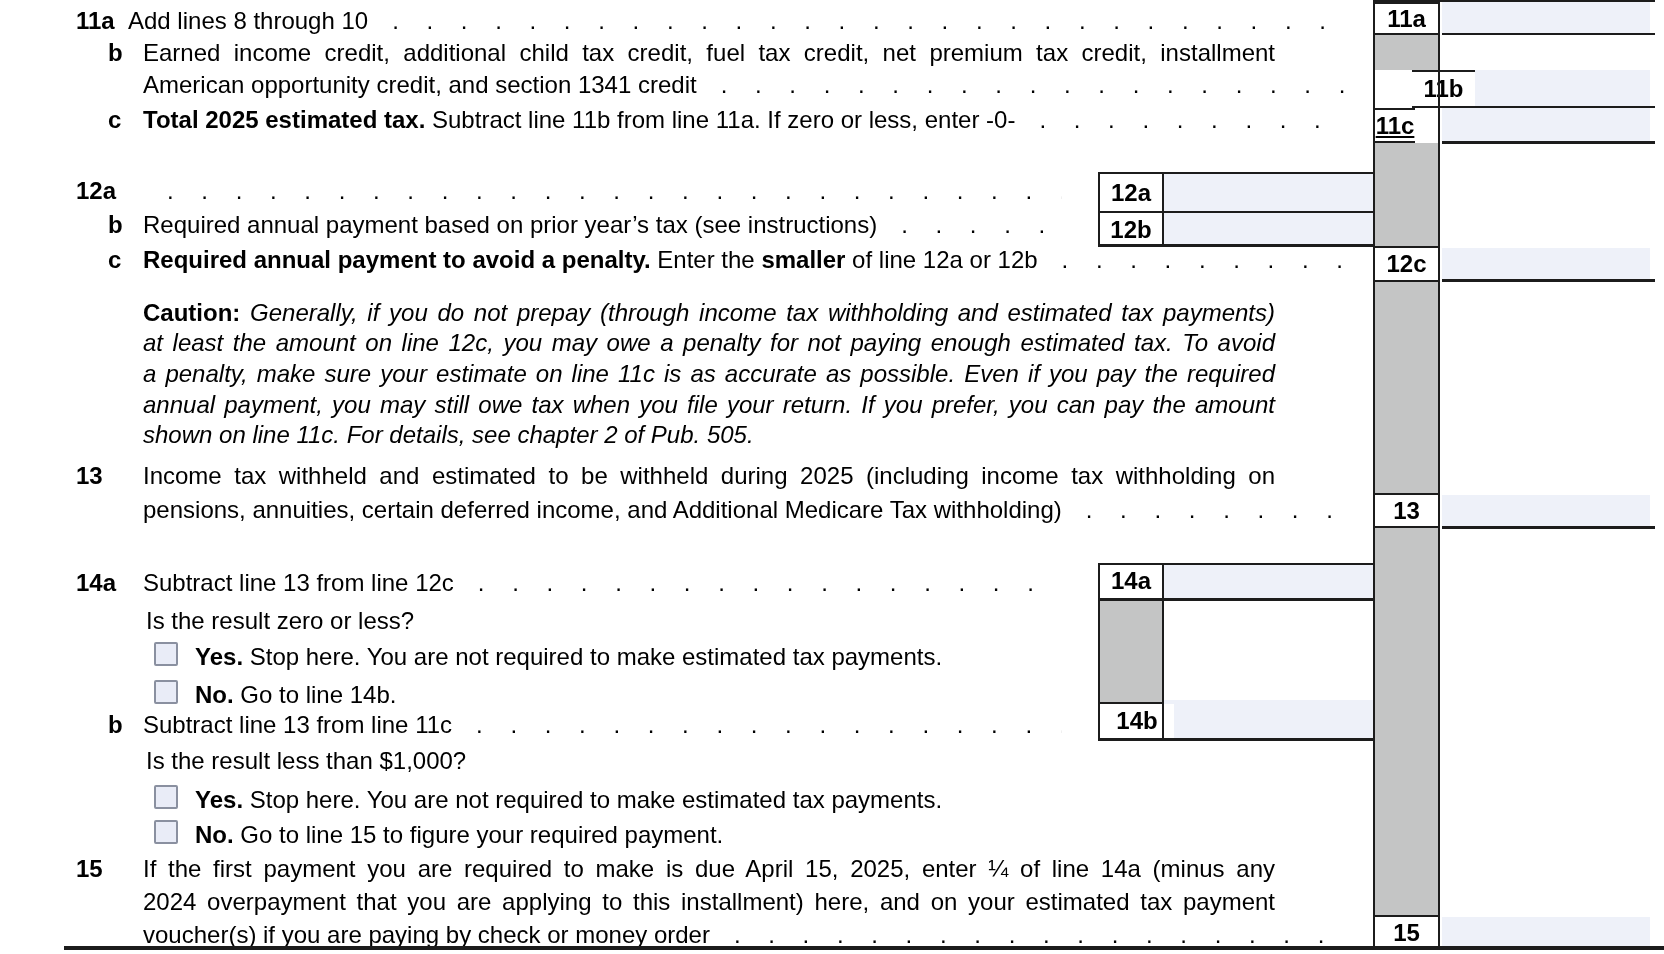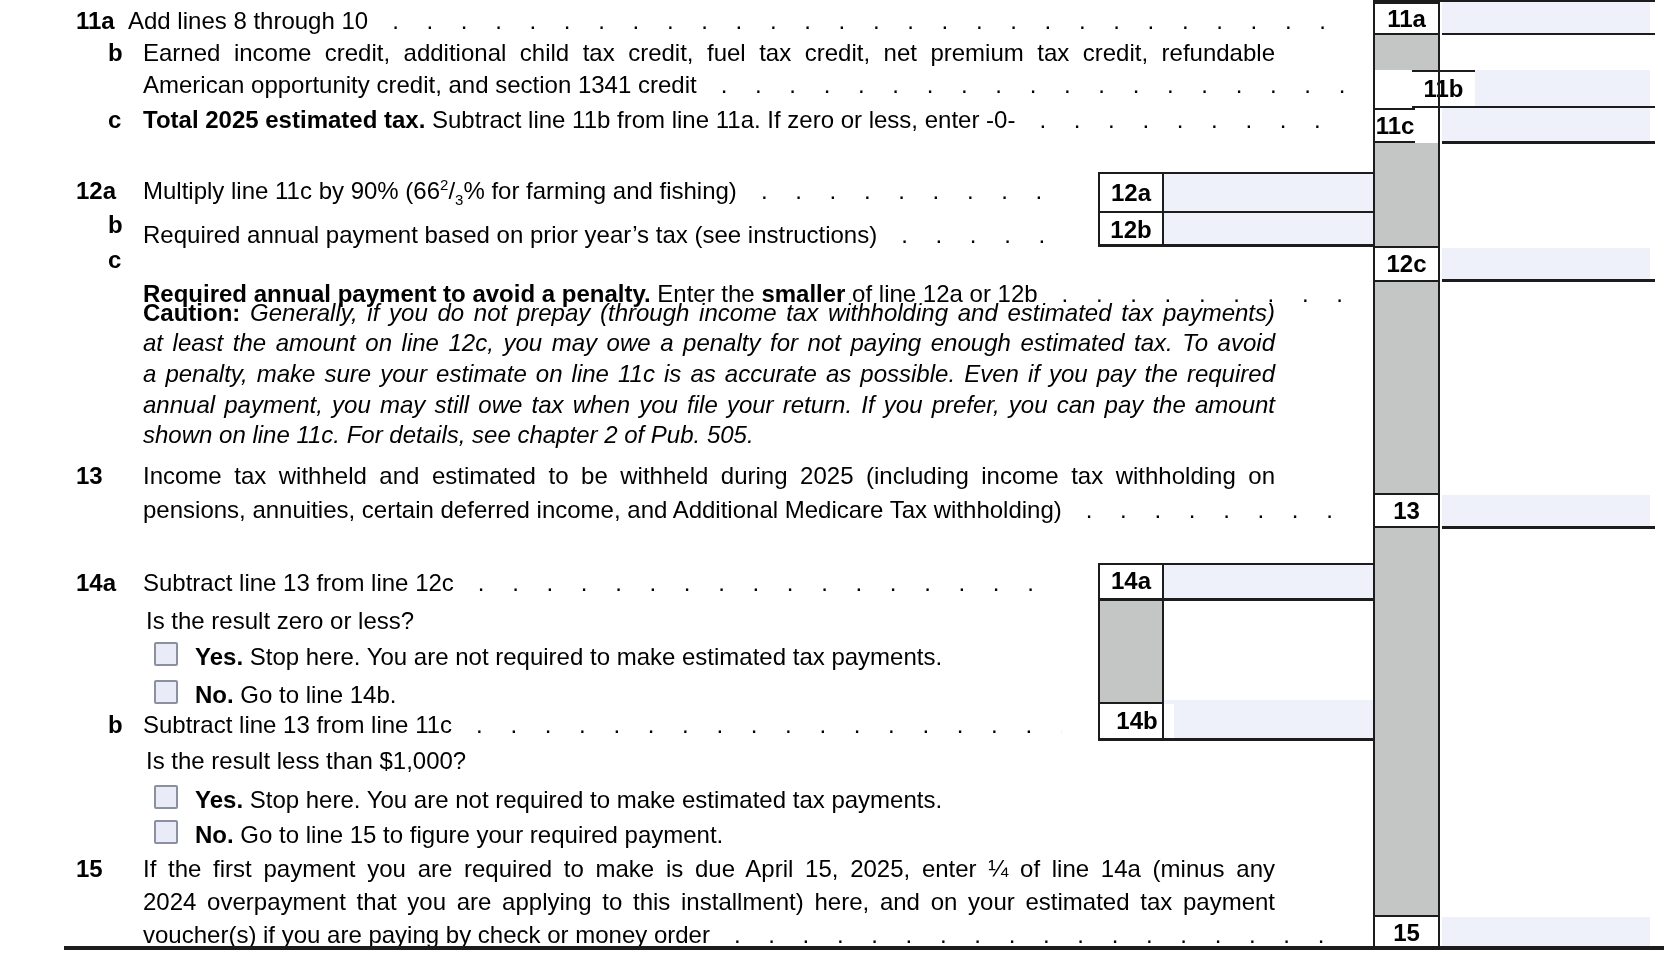--- a/index.html
+++ b/index.html
@@ -37,42 +37,41 @@
   <div class="num" style="left:76px;top:463px;">13</div>
   <div class="num" style="left:76px;top:570px;">14a</div>
   <div class="num" style="left:108px;top:712px;">b</div>
   <div class="num" style="left:76px;top:856px;">15</div>
 
   <div class="row" style="left:128px;top:8px;width:1202px;">
     <span class="txt">Add lines 8 through 10</span>
     <span class="lead">. . . . . . . . . . . . . . . . . . . . . . . . . . . . . . . . . . . . . . . .</span>
   </div>
 
-  <div class="just" style="left:143px;top:40px;">Earned income credit, additional child tax credit, fuel tax credit, net premium tax credit, refundable</div>
+  <div class="just" style="left:143px;top:40px;">Earned income credit, additional child tax credit, fuel tax credit, net premium tax credit, installment</div>
   <div class="row" style="left:143px;top:72px;width:1202px;">
     <span class="txt">American opportunity credit, and section 1341 credit</span>
     <span class="lead">. . . . . . . . . . . . . . . . . . . . . . . . . . . . . . . . . . . . . . . .</span>
   </div>
 
   <div class="row" style="left:143px;top:107px;width:1202px;">
     <span class="txt"><span class="b">Total 2025 estimated tax.</span><span> Subtract line 11b from line 11a. If zero or less, enter -0-</span></span>
     <span class="lead">. . . . . . . . . . . . . . . . . . . . . . . . . . . . . . . . . . . . . . . .</span>
   </div>
 
   <div class="row" style="left:143px;top:178px;width:919px;">
-    <span class="txt"><span>Multiply line 11c by 90% (66</span><sup>2</sup><span>/</span><sub>3</sub><span>% for farming and fishing)</span></span>
     <span class="lead">. . . . . . . . . . . . . . . . . . . . . . . . . . . . . . . . . . . . . . . .</span>
   </div>
 
-  <div class="row" style="left:143px;top:212px;width:919px;margin-top:10px;">
+  <div class="row" style="left:143px;top:212px;width:919px;">
     <span class="txt">Required annual payment based on prior year’s tax (see instructions)</span>
     <span class="lead">. . . . . . . . . . . . . . . . . . . . . . . . . . . . . . . . . . . . . . . .</span>
   </div>
 
-  <div class="row" style="left:143px;top:247px;width:1202px;margin-top:34px;">
+  <div class="row" style="left:143px;top:247px;width:1202px;">
     <span class="txt"><span class="b">Required annual payment to avoid a penalty.</span><span> Enter the </span><span class="b">smaller</span><span> of line 12a or 12b</span></span>
     <span class="lead">. . . . . . . . . . . . . . . . . . . . . . . . . . . . . . . . . . . . . . . .</span>
   </div>
 
   <div class="just" style="left:143px;top:300px;"><span class="b"></span></div>
   <div class="just" style="left:143px;top:300px;"><span class="b">Caution:</span><span class="it"> Generally, if you do not prepay (through income tax withholding and estimated tax payments)</span></div>
   <div class="just it" style="left:143px;top:330px;">at least the amount on line 12c, you may owe a penalty for not paying enough estimated tax. To avoid</div>
   <div class="just it" style="left:143px;top:361px;">a penalty, make sure your estimate on line 11c is as accurate as possible. Even if you pay the required</div>
   <div class="just it" style="left:143px;top:392px;">annual payment, you may still owe tax when you file your return. If you prefer, you can pay the amount</div>
   <div class="t it" style="left:143px;top:422px;">shown on line 11c. For details, see chapter 2 of Pub. 505.</div>
@@ -139,21 +138,21 @@
 
   <div class="field" style="left:1442px;top:2px;width:208px;height:31px;"></div>
   <div class="field" style="left:1442px;top:70px;width:208px;height:36px;"></div>
   <div class="field" style="left:1442px;top:108px;width:208px;height:33px;"></div>
   <div class="field" style="left:1442px;top:248px;width:208px;height:31px;"></div>
   <div class="field" style="left:1442px;top:495px;width:208px;height:31px;"></div>
   <div class="field" style="left:1442px;top:917px;width:208px;height:31px;"></div>
 
   <div class="lbox" style="left:1375px;top:2px;width:63px;height:33px;">11a</div>
   <div class="lbox" style="left:1375px;top:70px;width:63px;height:38px;margin-left:37px;">11b</div>
-  <div class="lbox" style="left:1375px;top:108px;width:40px;height:35px;">11c</div>
+  <div class="lbox" style="left:1375px;top:108px;width:40px;height:35px;text-decoration:underline;">11c</div>
   <div class="lbox" style="left:1375px;top:246px;width:63px;height:36px;">12c</div>
   <div class="lbox" style="left:1375px;top:493px;width:63px;height:35px;">13</div>
   <div class="lbox" style="left:1375px;top:915px;width:63px;height:35px;">15</div>
 
   <div class="vline" style="left:1373px;top:0px;height:950px;"></div>
   <div class="vline" style="left:1438px;top:0px;height:950px;"></div>
   <div class="hline" style="left:1373px;top:0px;width:282px;height:2px;"></div>
   <div class="hline" style="left:1442px;top:33px;width:213px;height:2px;"></div>
   <div class="hline" style="left:1442px;top:106px;width:213px;height:2px;"></div>
   <div class="hline" style="left:1442px;top:141px;width:213px;height:3px;"></div>

